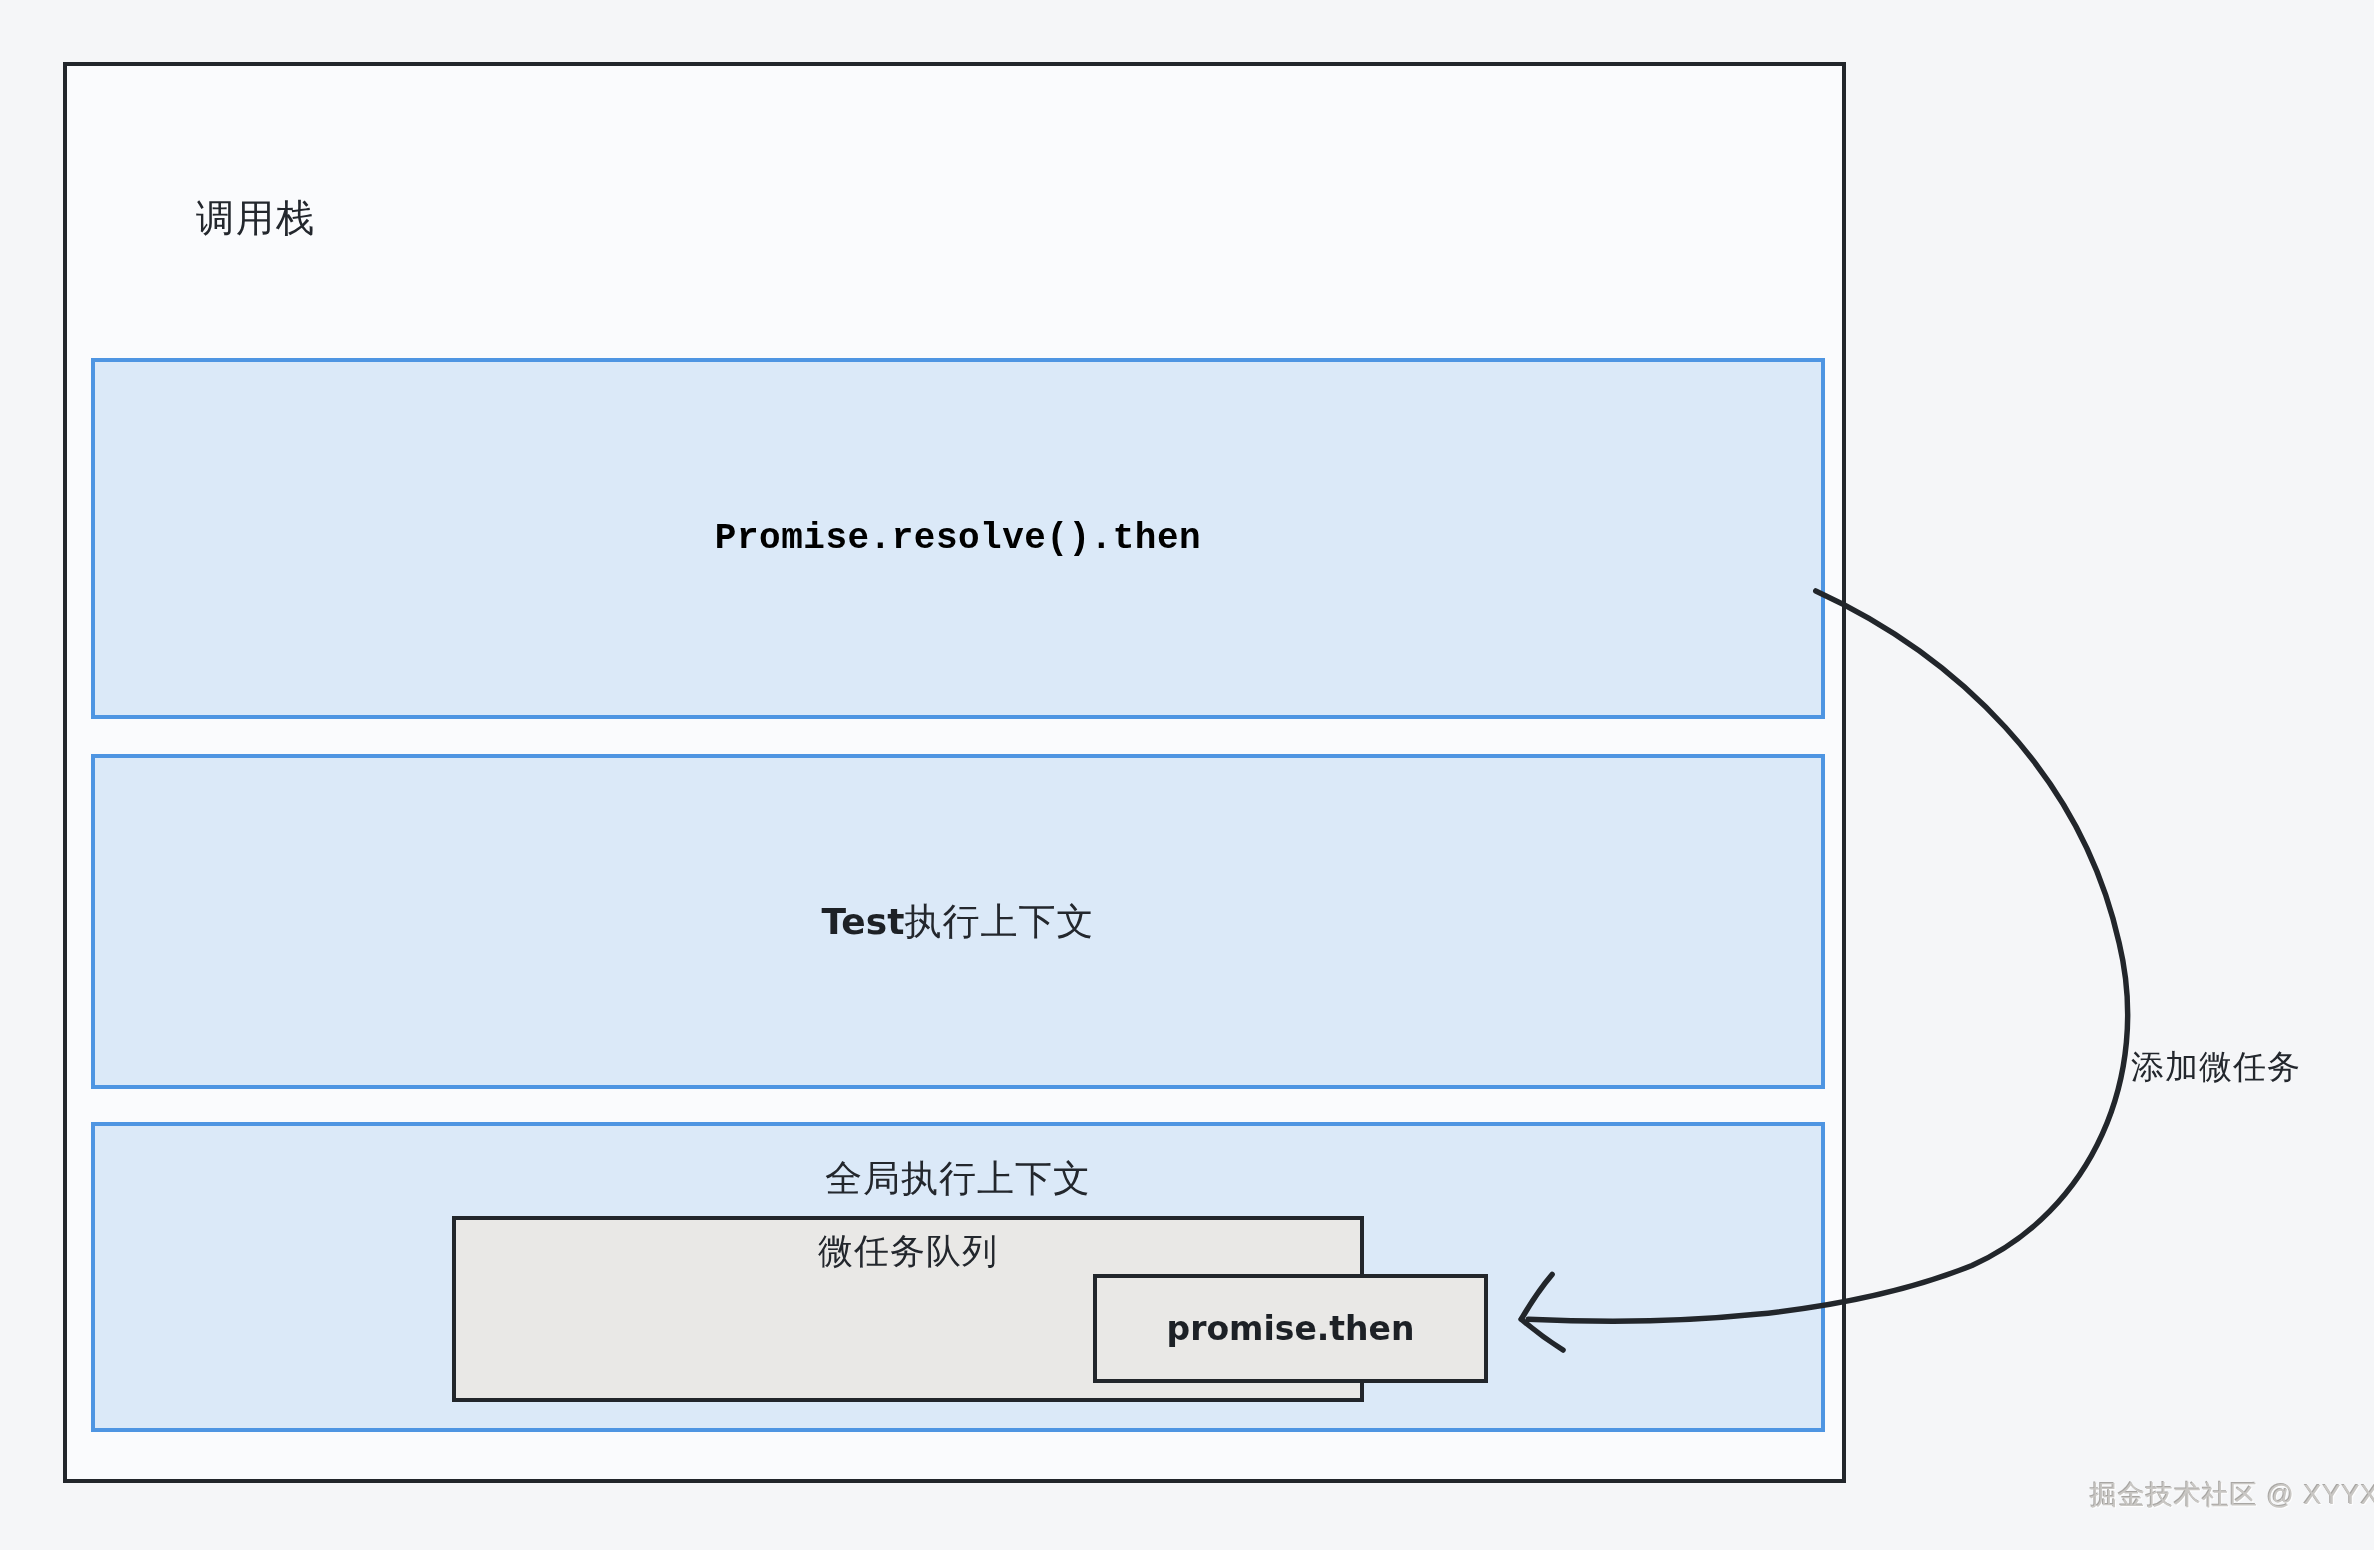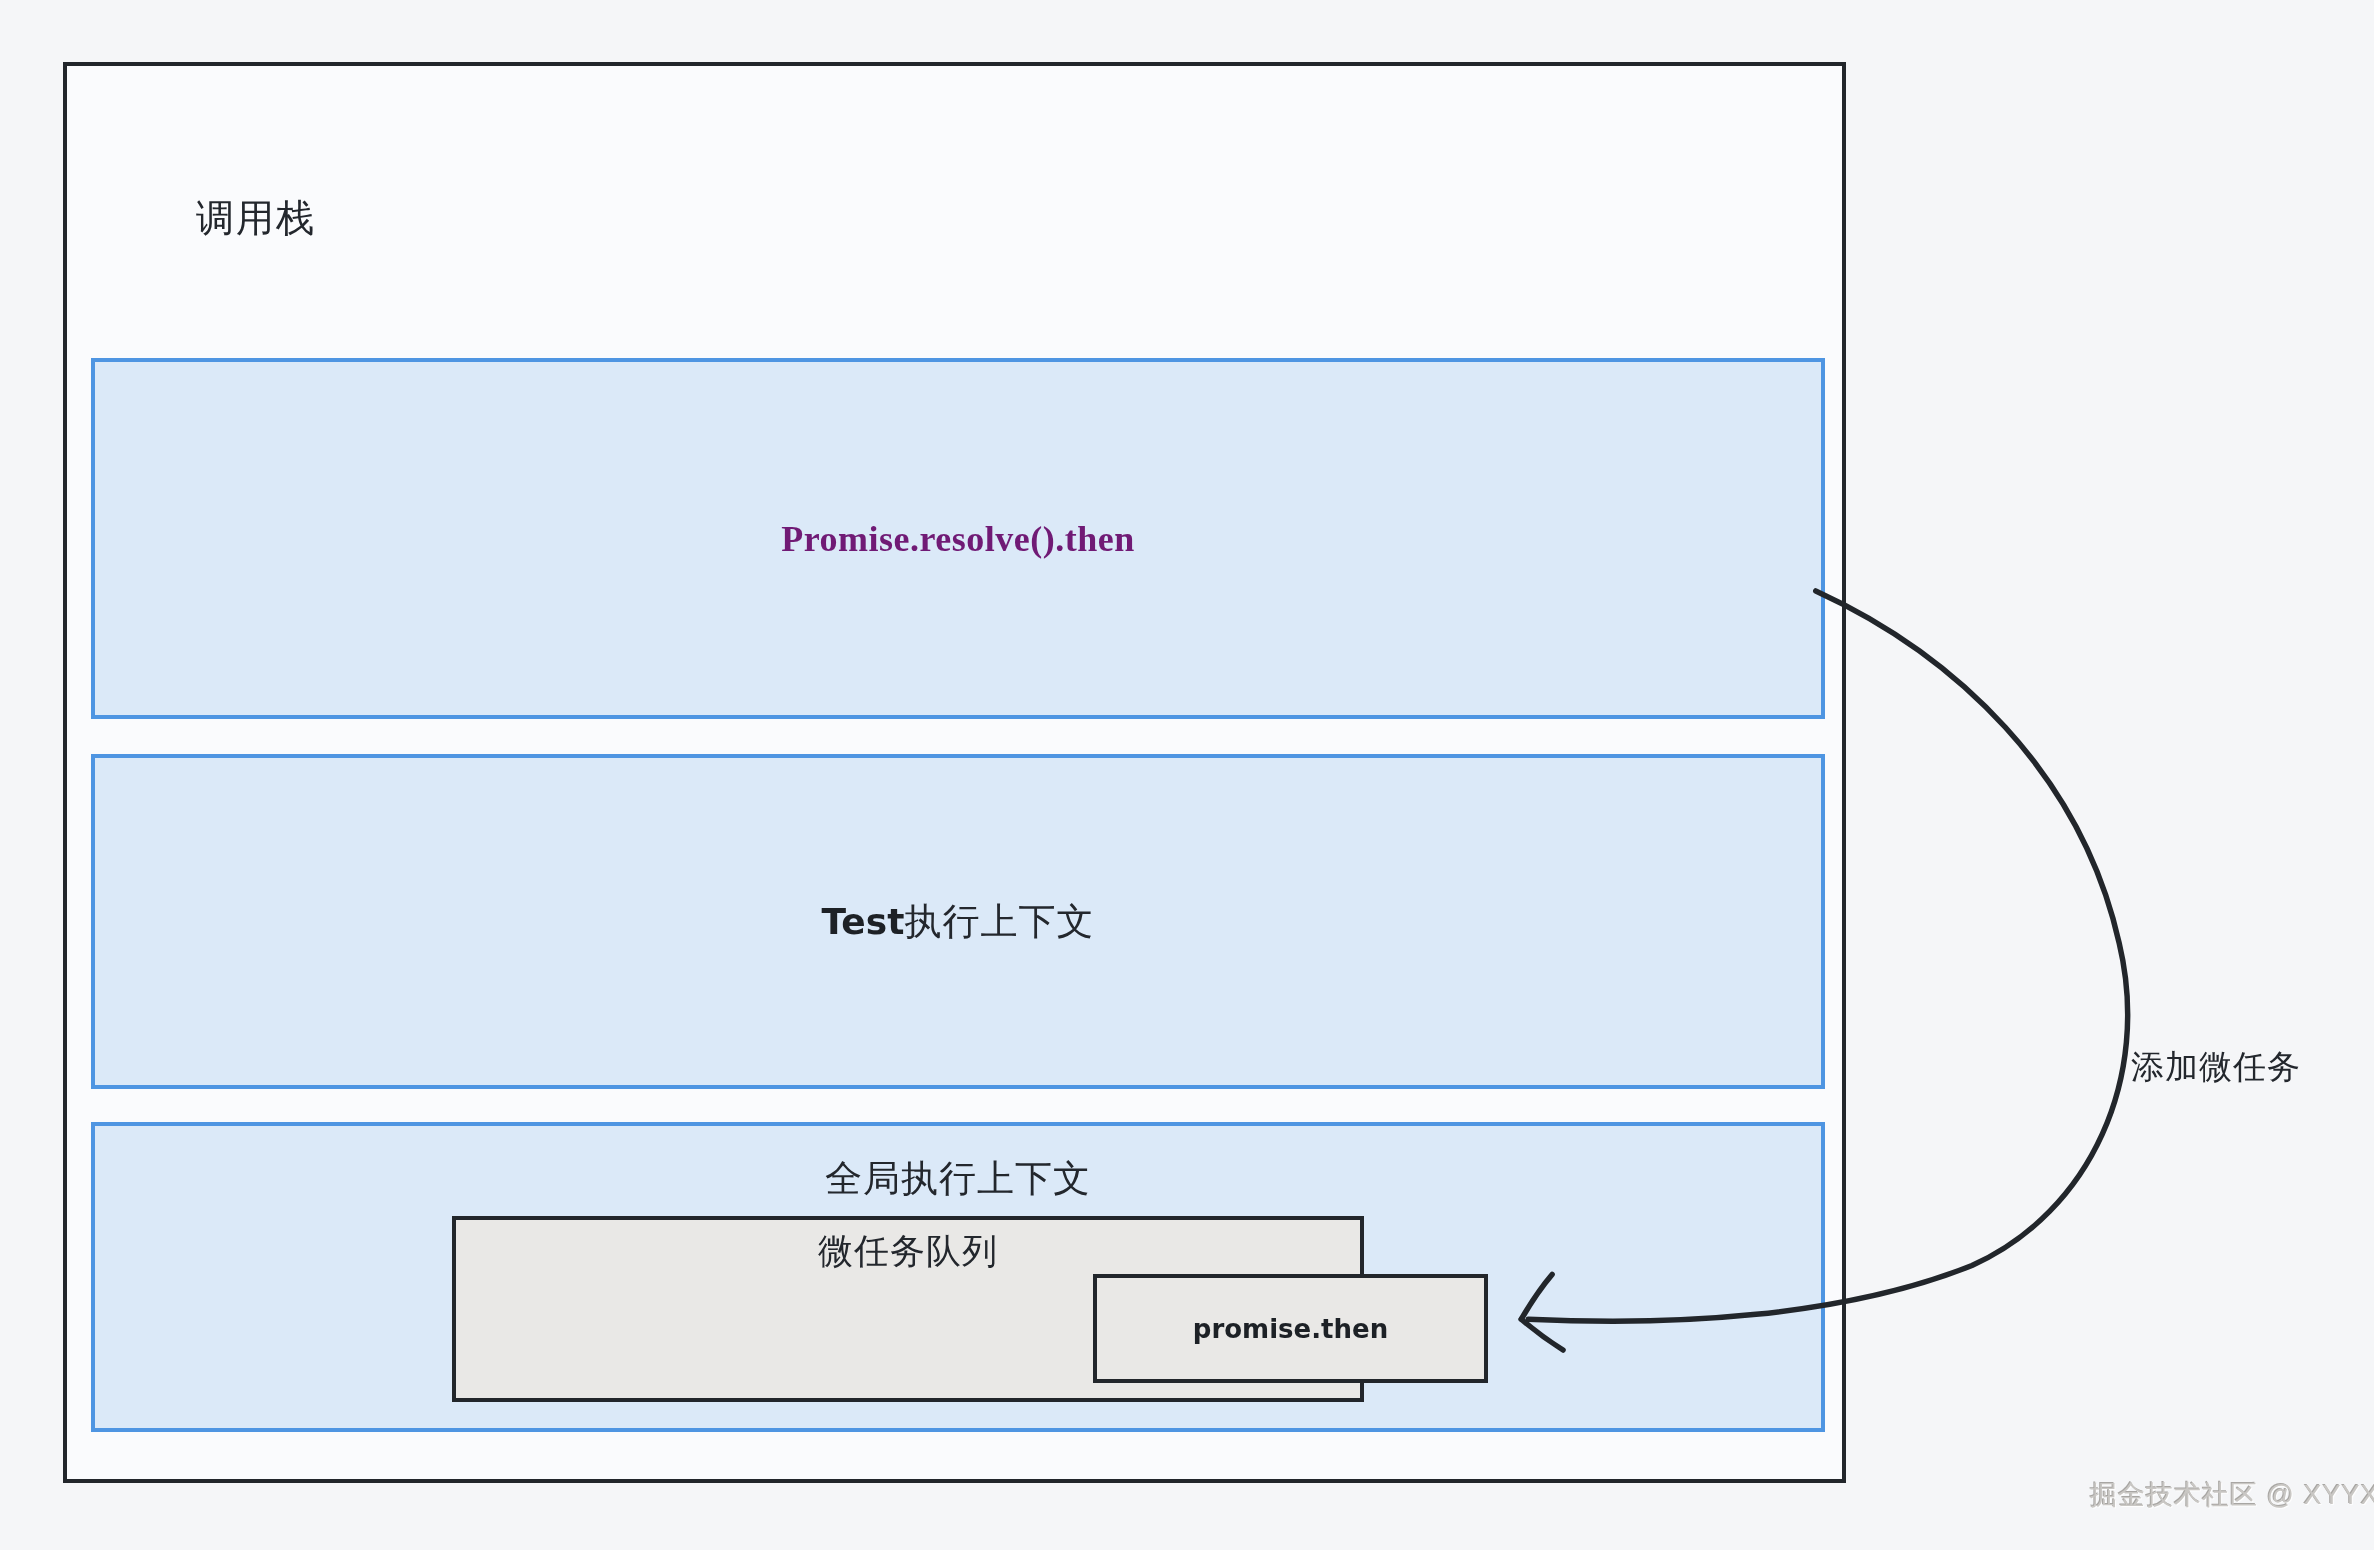--- a/index.html
+++ b/index.html
@@ -41,24 +41,24 @@
     background: #dbe9f8;
     box-sizing: border-box;
     display: flex;
     align-items: center;
     justify-content: center;
   }
   .frame-1 { top: 353px; height: 361px; }
   .frame-2 { top: 749px; height: 335px; }
   .frame-3 { top: 1117px; height: 310px; align-items: flex-start; }
   .frame-label-hand {
-    font-family: Liberation Serif, serif;
+    font-family: Liberation Mono, monospace;
     font-weight: 700;
     font-size: 36px;
-    color: #701a75;
+    color: #000000;
     letter-spacing: 0.5px;
   }
   .frame-label-cjk {
     font-size: 37px;
     color: #23272d;
     letter-spacing: 1px;
   }
   .frame-3 .frame-label-cjk { margin-top: 28px; }
   .mixed-label { display: flex; align-items: baseline; }
   .mixed-label .en {
@@ -96,21 +96,21 @@
     border: 4px solid #22262b;
     background: #e9e8e6;
     box-sizing: border-box;
     display: flex;
     align-items: center;
     justify-content: center;
   }
   .task-label {
     font-family: "DejaVu Sans", sans-serif;
     font-weight: 700;
-    font-size: 26px;
+    font-size: 33px;
     color: #1d2126;
   }
   
   .arrow-svg {
     position: absolute;
     left: 0; top: 0;
     width: 2374px; height: 1550px;
     pointer-events: none;
   }
   .arrow-label {

